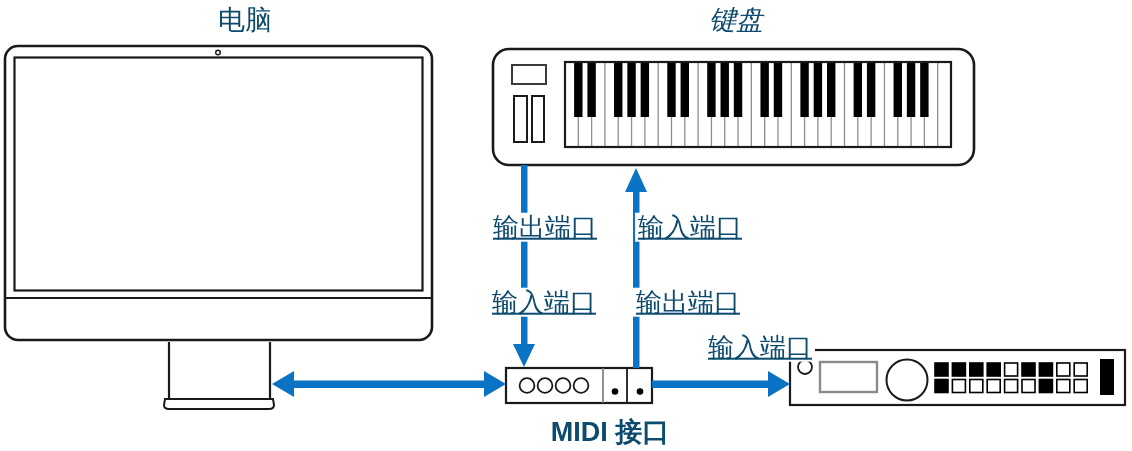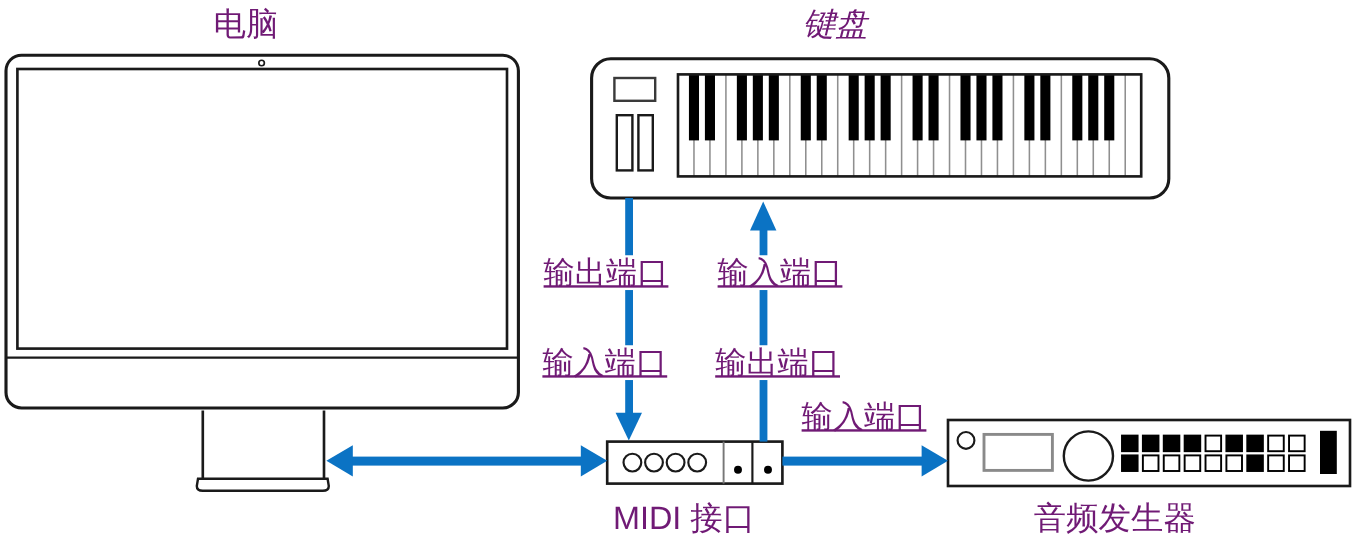--- a/index.html
+++ b/index.html
@@ -1,21 +1,21 @@
 <!DOCTYPE html>
 <html style="--arrow: #0b73c4;"><head>
 <meta charset="utf-8">
 <style>
   :root { --arrow: #0b73c4; --ink: #1a1a1a; }
   * { box-sizing: border-box; }
   body { margin: 0; background: #ffffff; font-family: "Liberation Sans", sans-serif; }
   .canvas { position: relative; width: 1132px; height: 451px; background: #ffffff; overflow: hidden; }
   .canvas svg { position: absolute; left: 0; top: 0; }
-  .lbl { position: absolute; transform: translate(-50%, -50%); color: #701a75;
-         white-space: nowrap; line-height: 1.1; }
+  .lbl { position: absolute; transform: translate(-50%, -50%); color: #0c4a6e;
+         white-space: nowrap; line-height: 1.1; margin-left: 40px; }
   .device-lbl { font-size: 27px; }
   .port-lbl { font-size: 26px; background: #ffffff; padding: 0 3px; text-decoration: underline; }
 </style>
 </head>
 <body>
 
 <div class="canvas">
 
   <svg width="1132" height="451" viewBox="0 0 1132 451">
 
@@ -153,15 +153,14 @@
 
   <div class="lbl device-lbl" style="left:205px; top:21px;">电脑</div>
   <div class="lbl device-lbl" style="left:696px; top:21px;font-style:italic;">键盘</div>
 
   <div class="lbl port-lbl" style="left:505px; top:227px;">输出端口</div>
   <div class="lbl port-lbl" style="left:650px; top:227px;">输入端口</div>
   <div class="lbl port-lbl" style="left:504px; top:302px;">输入端口</div>
   <div class="lbl port-lbl" style="left:648px; top:302px;">输出端口</div>
   <div class="lbl port-lbl" style="left:720px; top:347px;">输入端口</div>
 
-  <div class="lbl device-lbl" style="left:570px; top:433px;">MIDI 接口</div>
-  <div class="lbl device-lbl" style="left:929px; top:433px;">音频发生器</div>
+  <div class="lbl device-lbl" style="left:570px; top:433px;font-weight:bold;">MIDI 接口</div>
 </div>
 
 </body></html>

